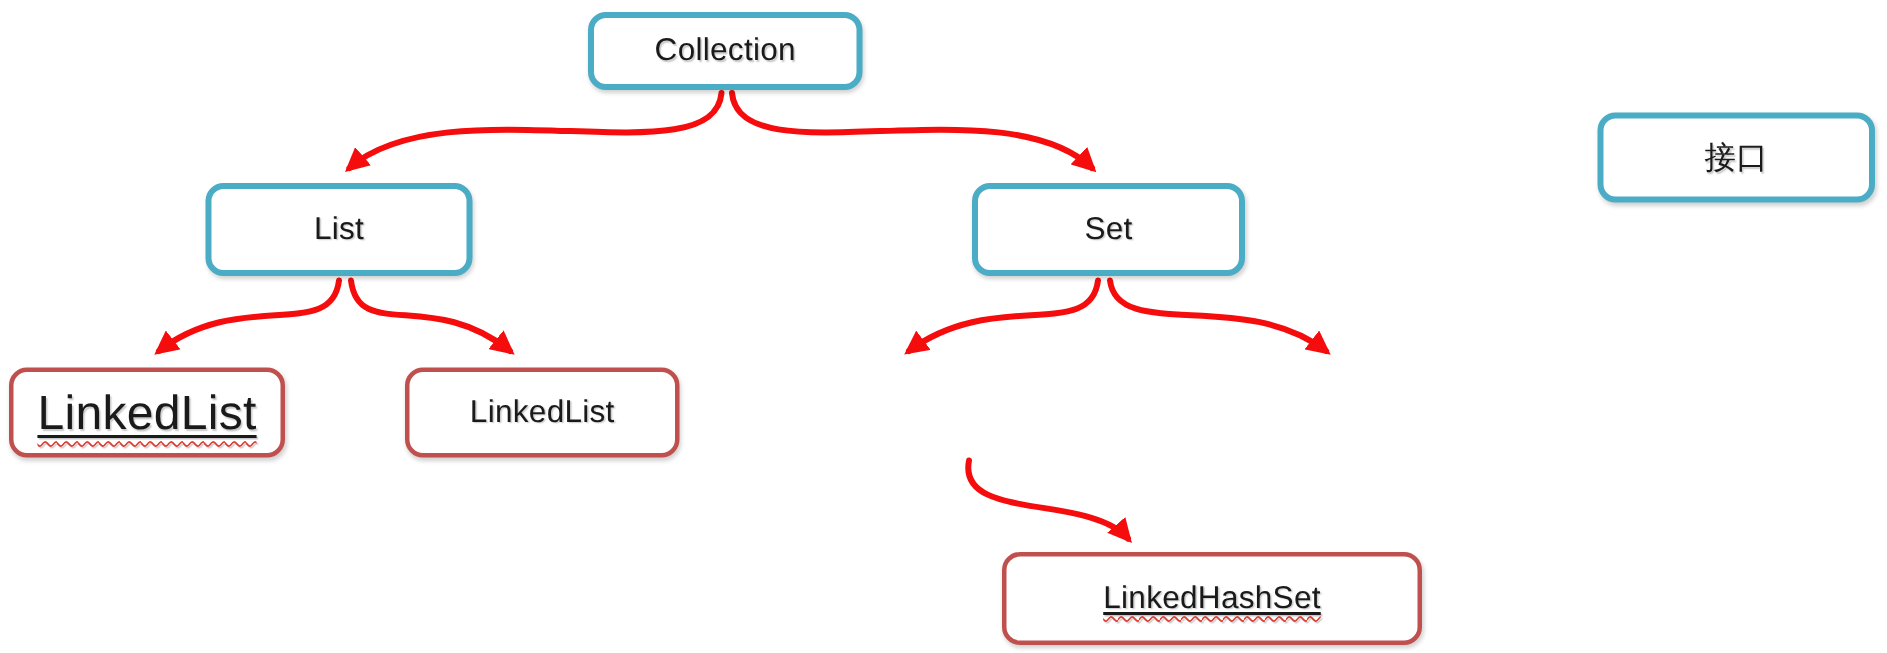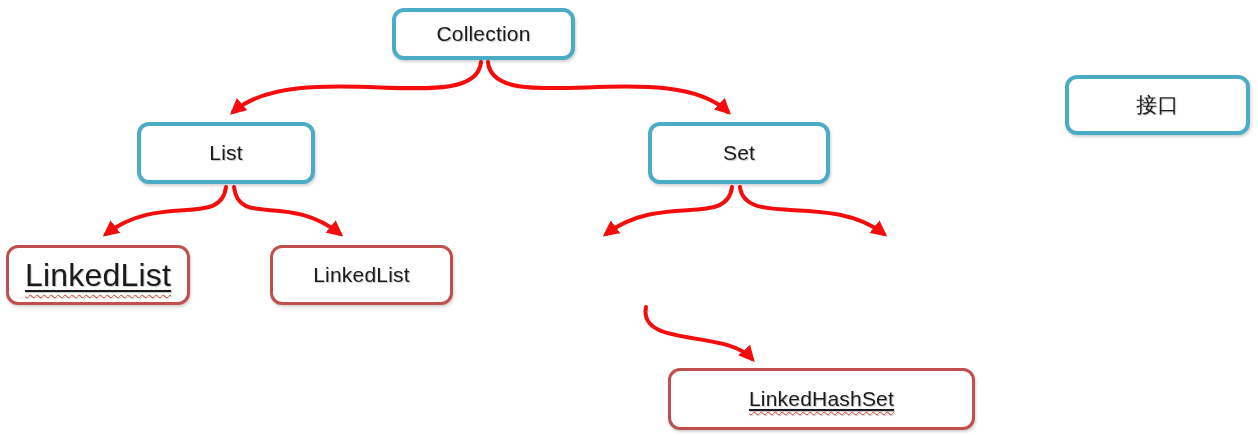--- a/index.html
+++ b/index.html
@@ -27,21 +27,21 @@
   .wavy{text-decoration:underline wavy #e0392f;text-decoration-thickness:1px;text-underline-offset:0.26em;}
   .ul{text-decoration:underline solid currentColor;text-decoration-thickness:1.5px;text-underline-offset:0.13em;}
   #node-collection{left:392px;top:8px;width:183px;height:52px;}
   #node-list{left:137px;top:122px;width:178px;height:62px;}
   #node-set{left:648px;top:122px;width:182px;height:62px;align-items:center;}
   #node-arraylist{left:6px;top:245px;width:184px;height:60px;}
   #node-arraylist .lbl{font-size:32px;}
   #node-linkedlist{left:247px;top:245px;width:183px;height:60px;margin-left:23px;}
   #node-hashset{left:507px;top:245px;width:186px;height:60px;}
   #node-treeset{left:797px;top:245px;width:183px;height:60px;}
-  #node-linkedhashset{left:668px;top:368px;width:307px;height:62px;}
+  #node-linkedhashset{left:668px;top:368px;width:280px;height:62px;}
   #legend-interface{left:1065px;top:75px;width:185px;height:60px;border-width:4px;}
   #legend-class{left:1065px;top:160px;width:185px;height:66px;border:3.5px solid var(--legend-class-border);}
   .legend .lbl{font-size:21px;}
 </style>
 </head>
 <body>
 
 <div class="stage">
 
   <svg class="edges" viewBox="0 0 1258 435" aria-hidden="true">

